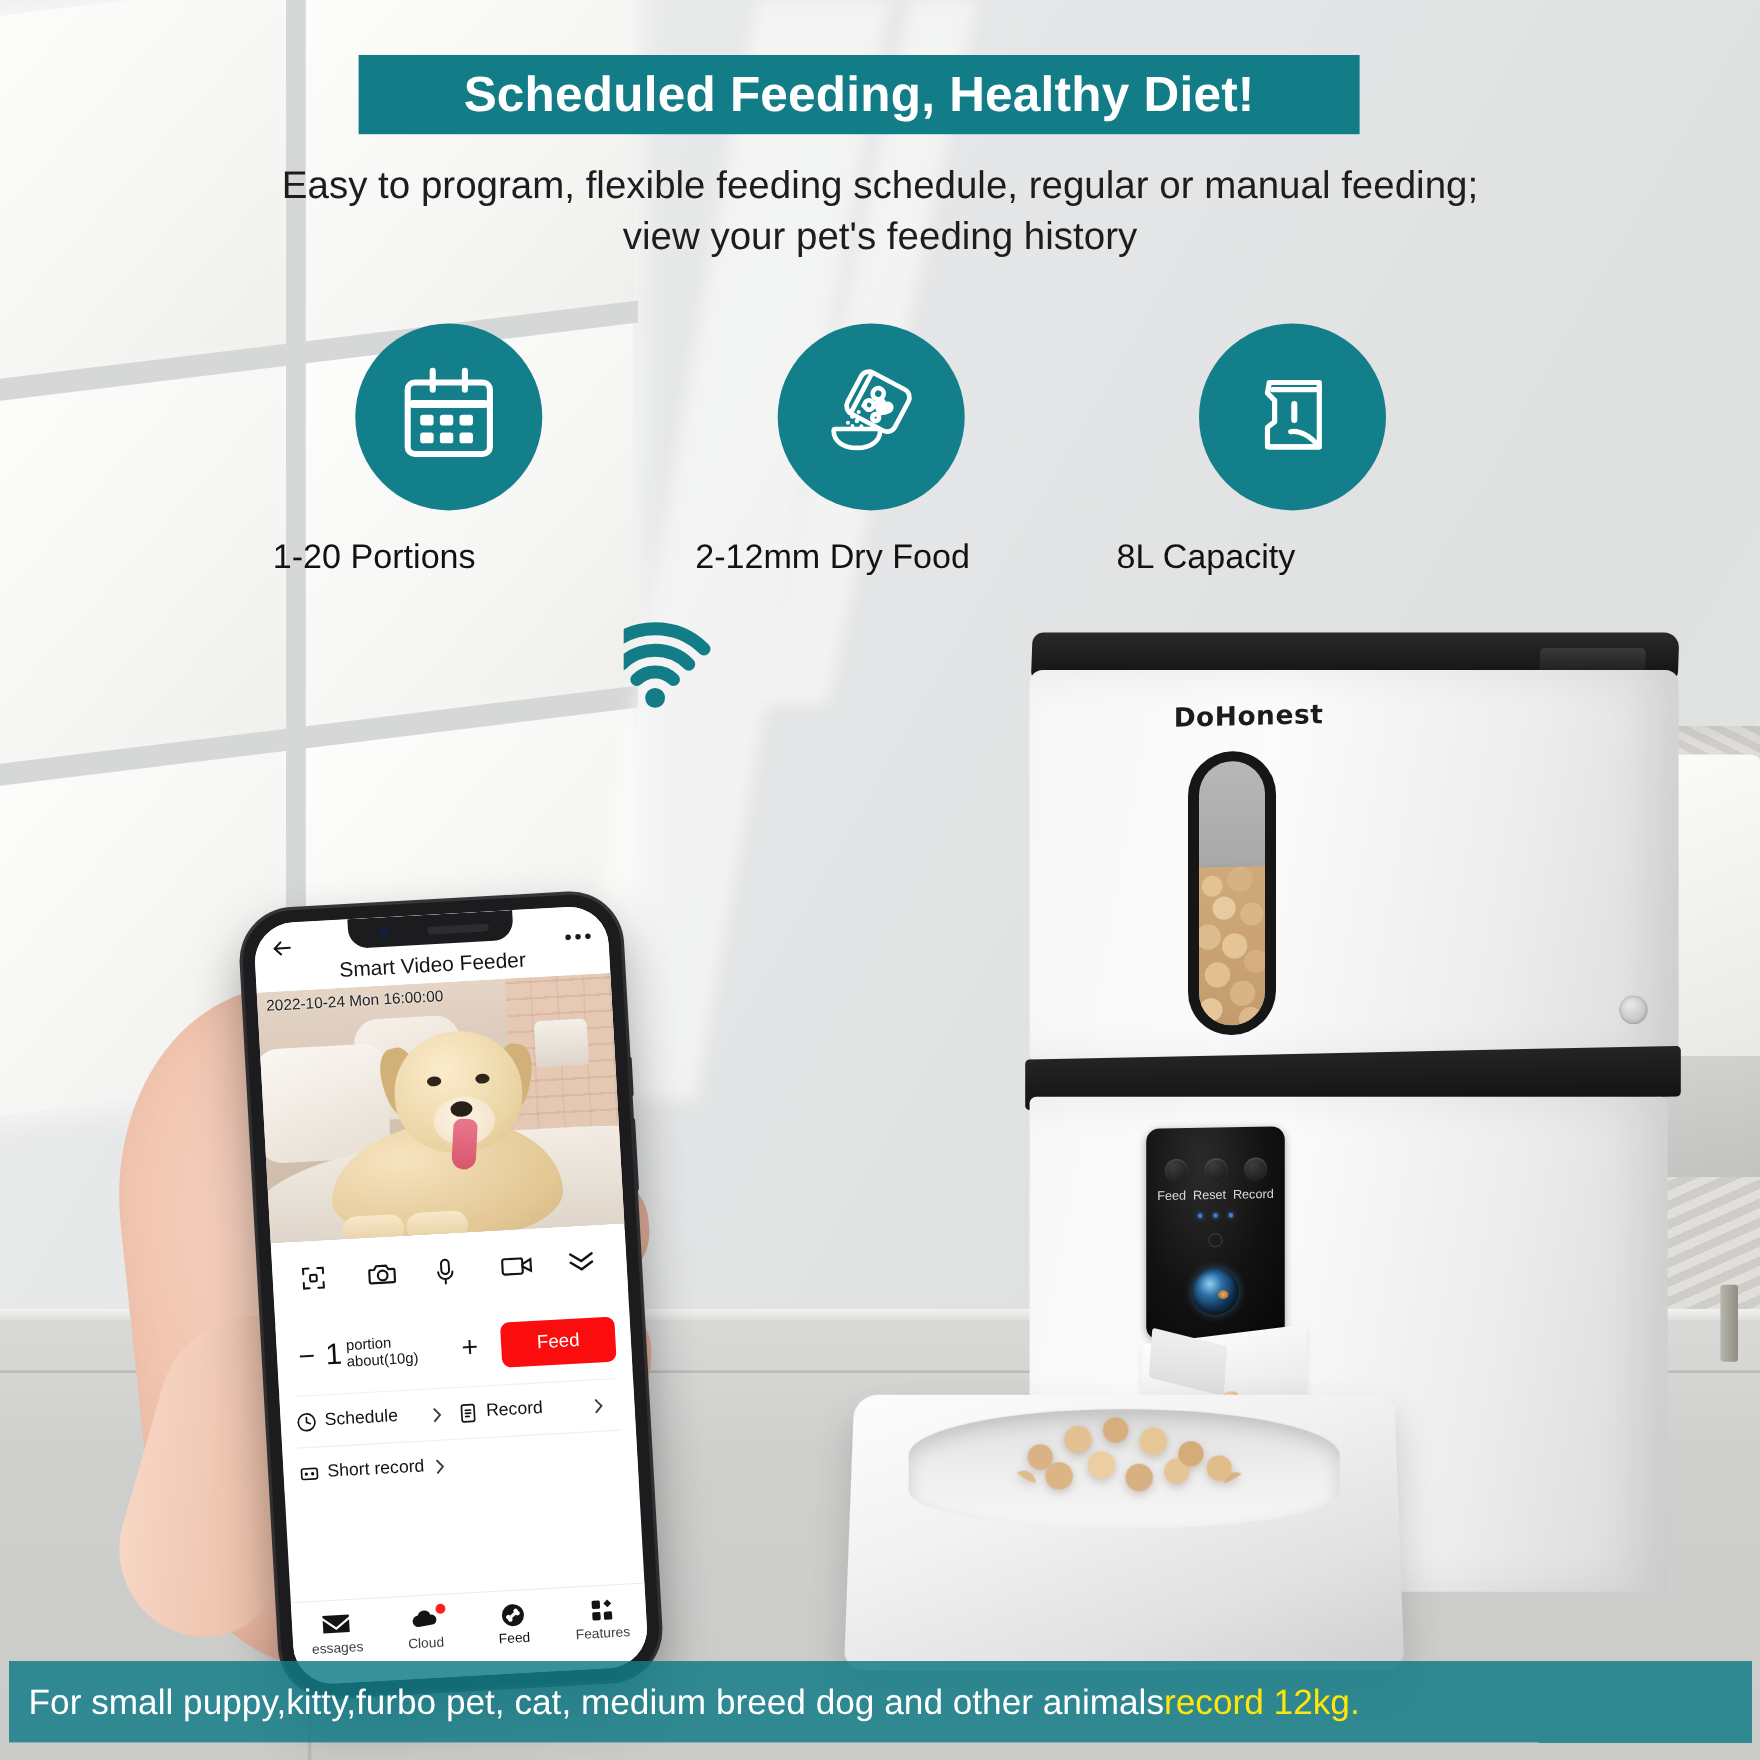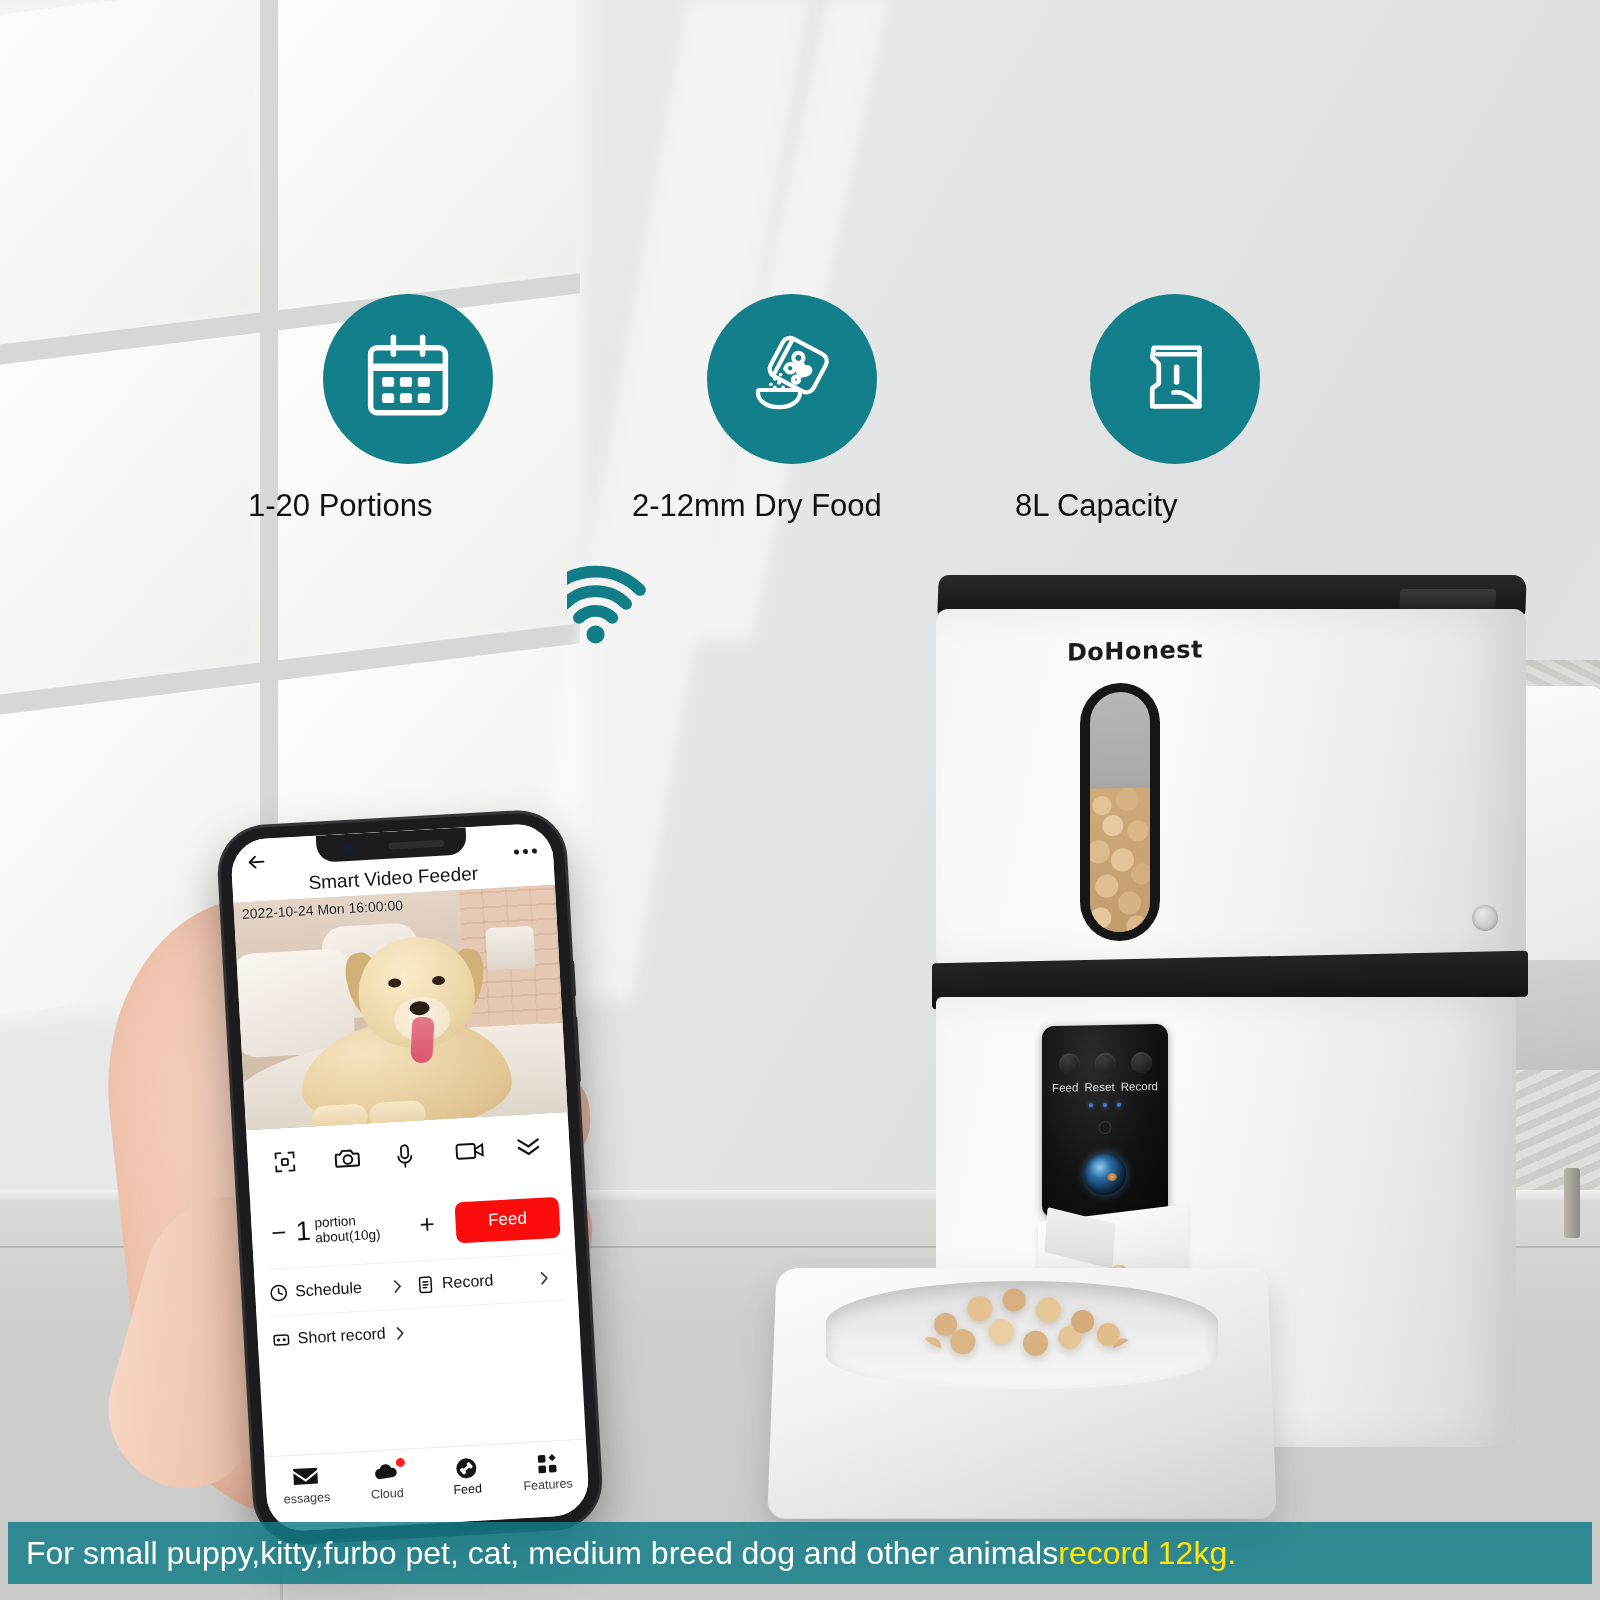--- a/index.html
+++ b/index.html
@@ -416,21 +416,21 @@
     filter: drop-shadow(0 3px 4px rgba(90,60,30,.25));
   }
   .fall-kibble {
     position:absolute; background: radial-gradient(circle at 36% 32%, #f0d4a7, #d4a973);
     border-radius: 40%;
     box-shadow: 0 1px 2px rgba(0,0,0,.18);
   }
 
   
   .bottom-band {
-    position: absolute; left: 8px; right: 8px; bottom: 16px; height: 62px;
+    position: absolute; left: 8px; right: 8px; bottom: 16px; height: 74px;
     background: rgba(18,124,135,.84);
     display: flex; align-items: center; padding-left: 18px;
   }
   .bottom-band .btext {
     color: #ffffff; font-size: 32px; white-space: nowrap;
   }
   .bottom-band .byellow { color: #ffe607; font-size: 32px; }
 </style>
 </head>
 <body>
@@ -462,20 +462,27 @@
 
   <div class="sofa-wrap">
     <div class="sofa-back"></div>
     <div class="sofa-cushion-tall"></div>
     <div class="sofa-seat"></div>
     <div class="sofa-base"></div>
     <div class="sofa-leg" style="right:30px;"></div>
     <div class="sofa-leg" style="right:200px;"></div>
   </div>
 
+  <div class="headline-band">
+    <span>Scheduled Feeding, Healthy Diet!</span>
+  </div>
+  <div class="subhead">
+    <div>Easy to program, flexible feeding schedule, regular or manual feeding;</div>
+    <div>view your pet's feeding history</div>
+  </div>
 
   <div class="features">
 
     <div class="feature" style="left:248px;">
       <div class="bubble">
         <span>
           <svg width="104" height="104" viewBox="0 0 64 64" fill="none" stroke="#ffffff" stroke-width="3.4" stroke-linecap="round">
             <rect x="9" y="14" width="46" height="40" rx="4"></rect>
             <line x1="12" y1="26" x2="52" y2="26" stroke-width="4.5"></line>
             <line x1="23" y1="7.5" x2="23" y2="18"></line>

